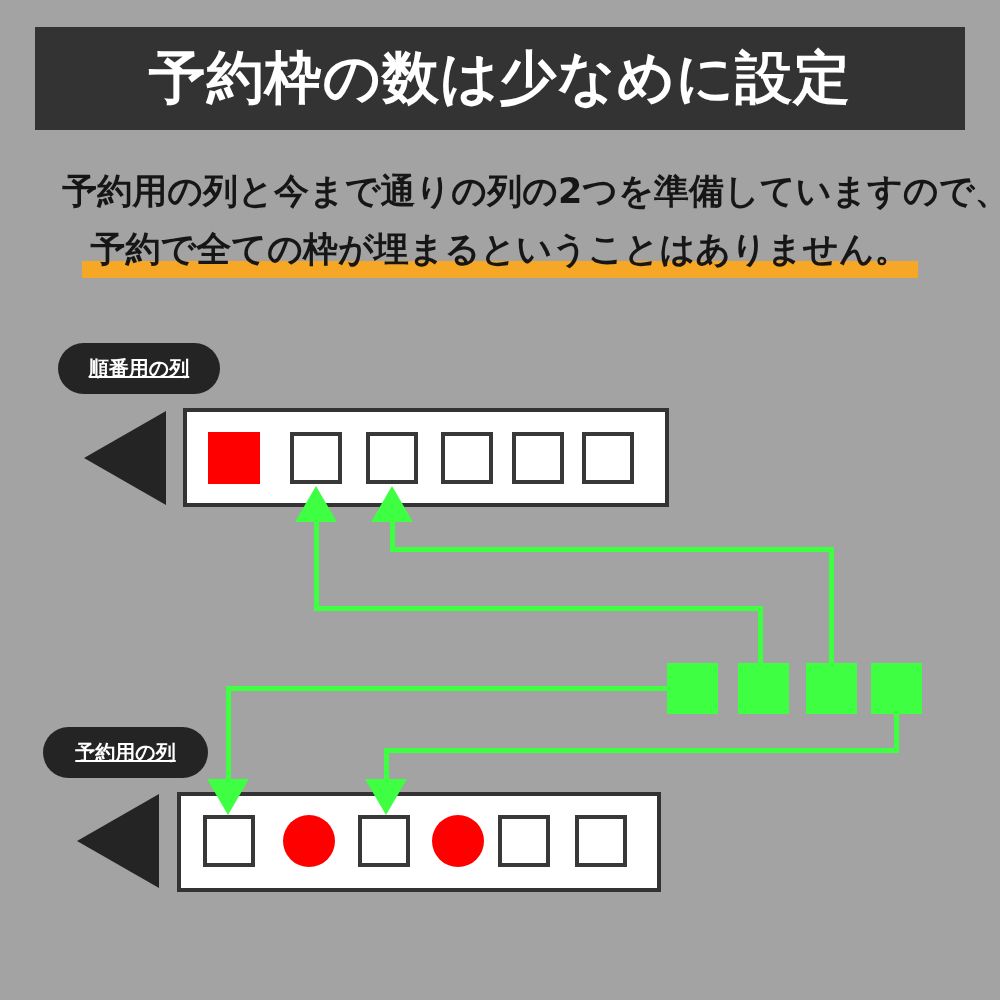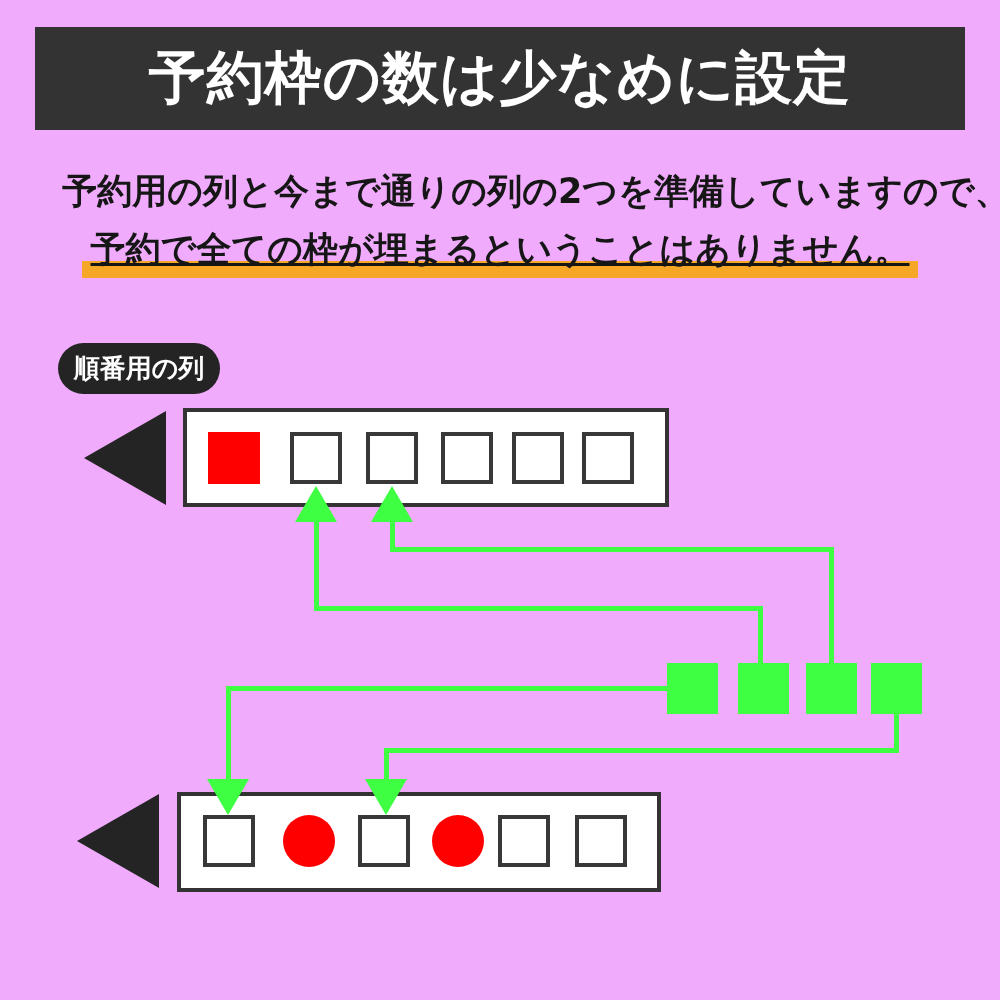--- a/index.html
+++ b/index.html
@@ -1,35 +1,35 @@
 <!DOCTYPE html>
 <html style="--banner-bg: #333333; --ink: #161616; --pill-bg: #242424; --track-border: #333333; --slot-border: #383838; --orange: #F7A726; --red: #FF0000; --green: #3EFF42;"><head>
 <meta charset="utf-8">
 <style>
   html,body{margin:0;padding:0;background:#fff;}
-  .canvas{position:relative;width:1000px;height:1000px;background:#f0abfc;overflow:hidden;
+  .canvas{position:relative;width:1000px;height:1000px;background:#a3a3a3;overflow:hidden;
           font-family:"DejaVu Sans","Liberation Sans",sans-serif;font-weight:bold;}
 
   
   .banner{position:absolute;left:35px;top:27px;width:930px;height:103px;
           background:var(--banner-bg);display:flex;align-items:center;justify-content:center;}
   .banner-title{color:#ffffff;font-size:57px;margin:0;white-space:nowrap;letter-spacing:1px;}
 
   
   .desc{position:absolute;left:0;width:1000px;text-align:center;color:var(--ink);
         font-size:35px;white-space:nowrap;}
   .desc-line1{top:168px;margin-left:36px;}
   .desc-line2{top:226px;}
   .hl{display:inline-block;padding:0 9px 5px;
       background-image:linear-gradient(var(--orange),var(--orange));
-      background-size:100% 17px;background-repeat:no-repeat;background-position:left bottom;text-decoration:underline;}
+      background-size:100% 17px;background-repeat:no-repeat;background-position:left bottom;}
 
   
   .pill{position:absolute;background:var(--pill-bg);color:#fff;border-radius:28px;
-        display:flex;align-items:center;justify-content:center;font-size:26px;white-space:nowrap;}
+        display:flex;align-items:center;justify-content:center;font-size:20px;white-space:nowrap;text-decoration:underline;}
   .pill-order{left:58px;top:343px;width:162px;height:51px;}
   .pill-resv{left:43px;top:727px;width:165px;height:51px;}
 
   
   .track{position:absolute;border:4px solid var(--track-border);background:#fff;box-sizing:border-box;}
   .track-order{left:183px;top:408px;width:486px;height:99px;}
   .track-resv{left:177px;top:792px;width:484px;height:100px;}
 
   
   .tri-left{position:absolute;width:0;height:0;
@@ -73,20 +73,21 @@
   <div class="track track-order"></div>
   <div id="order-slots">
       <div class="slot red-square" style="left: 208px; top: 432px;"></div>
       <div class="slot empty-square" style="left: 290px; top: 432px;"></div>
       <div class="slot empty-square" style="left: 366px; top: 432px;"></div>
       <div class="slot empty-square" style="left: 441px; top: 432px;"></div>
       <div class="slot empty-square" style="left: 512px; top: 432px;"></div>
       <div class="slot empty-square" style="left: 582px; top: 432px;"></div>
     </div>
 
+  <div class="pill pill-resv">予約用の列</div>
   <div class="tri-left tri2"></div>
   <div class="track track-resv"></div>
   <div id="resv-slots">
       <div class="slot empty-square" style="left: 203px; top: 815px;"></div>
       <div class="slot red-circle" style="left: 283px; top: 815px;"></div>
       <div class="slot empty-square" style="left: 358px; top: 815px;"></div>
       <div class="slot red-circle" style="left: 432px; top: 815px;"></div>
       <div class="slot empty-square" style="left: 498px; top: 815px;"></div>
       <div class="slot empty-square" style="left: 575px; top: 815px;"></div>
     </div>

